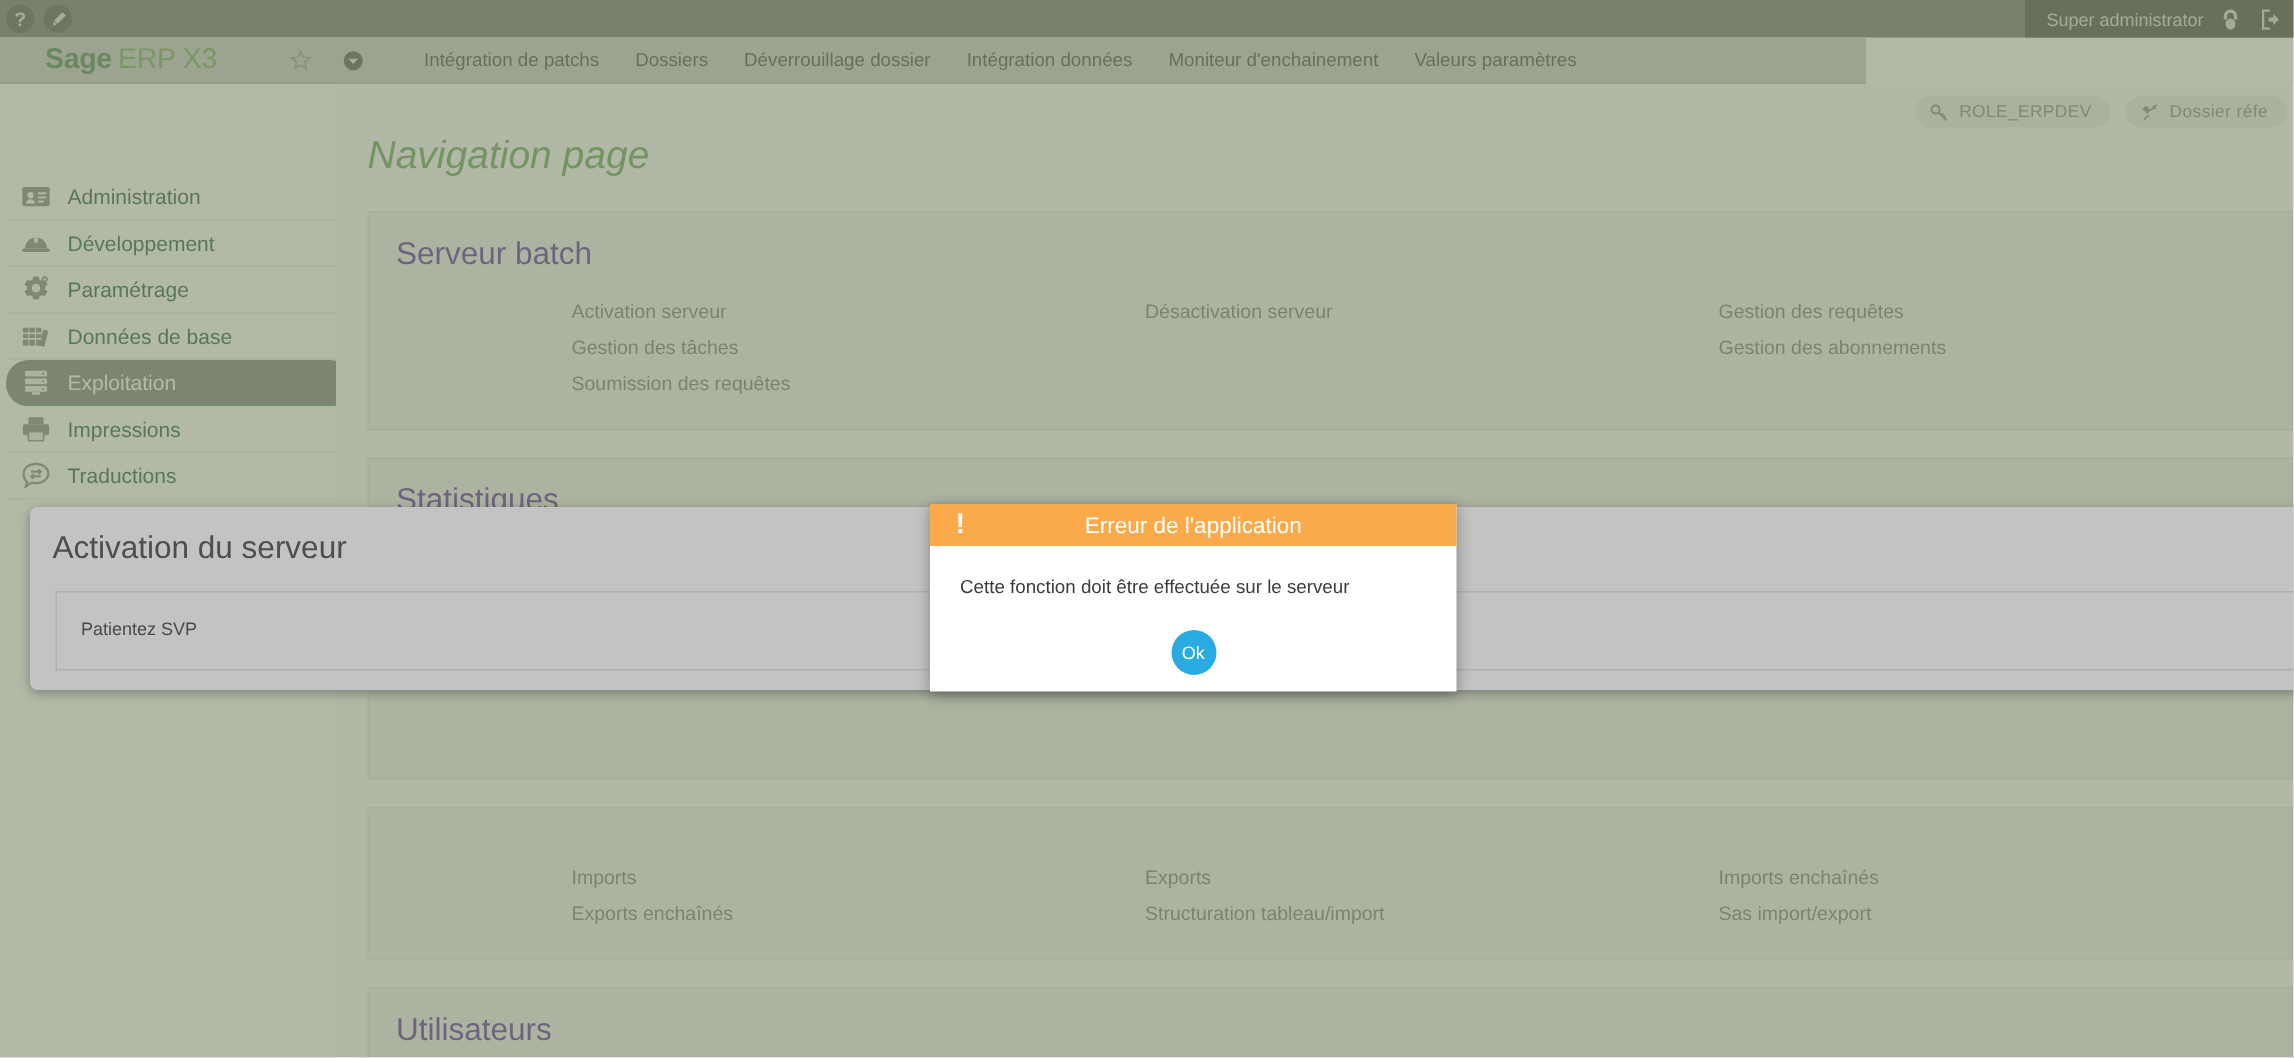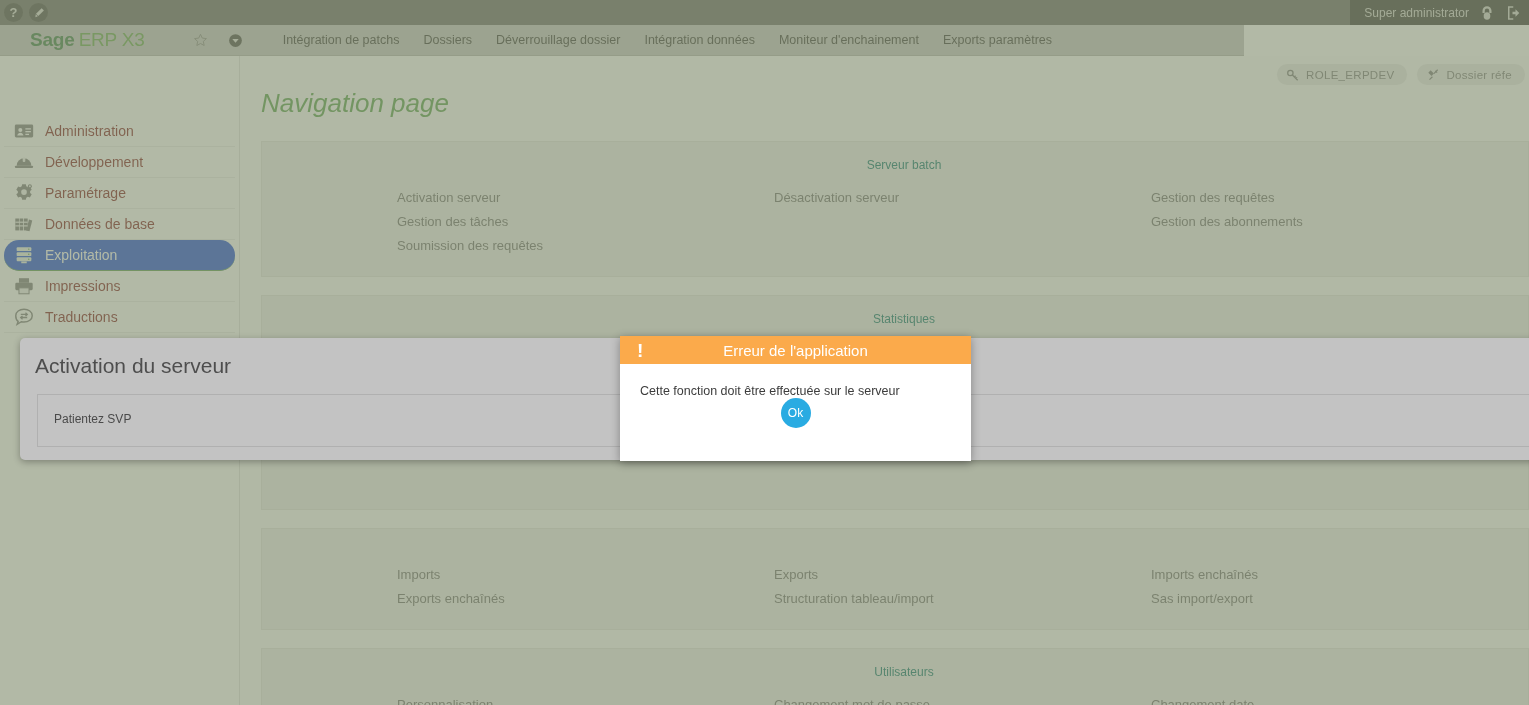--- a/index.html
+++ b/index.html
@@ -60,28 +60,28 @@
     position: absolute; left: 0; top: 0; width: 240px; height: 649px;
     background: #ffffff; border-right: 1px solid #e2e2e2;
     padding-top: 60px;
   }
   .nav-item {
     height: 31px; display: flex; align-items: center;
     padding-left: 9px; gap: 10px;
     border-bottom: 1px solid #ececec;
     margin: 0 4px 0 4px;
   }
-  .nav-item .lbl { font-size: 14px; color: #7f1d1d; white-space: nowrap; }
-  .nav-item.active { background: #1d4ed8; border-bottom-color: #5e9c50; border-radius: 15px; }
+  .nav-item .lbl { font-size: 14px; color: #14532d; white-space: nowrap; }
+  .nav-item.active { background: #737373; border-bottom-color: #5e9c50; border-radius: 15px; }
   .nav-item.active .lbl { color: #ffffff; }
   .nav-ico { width: 22px; height: 22px; flex: 0 0 22px; display: block; }
 
   
   .mainpane {
-    position: absolute; left: 240px; top: 0; right: 0; height: 649px;
+    position: absolute; left: 224px; top: 0; right: 0; height: 649px;
     background: #fbfbfb; overflow: hidden;
   }
   .badges {
     position: absolute; right: 4px; top: 8px; display: flex; gap: 10px;
   }
   .badge {
     height: 21px; border-radius: 11px; background: #e9e9e9;
     display: flex; align-items: center; gap: 6px; padding: 0 13px 0 9px;
     font-size: 11.5px; color: #7d7d7d; letter-spacing: .3px; white-space: nowrap;
   }
@@ -91,21 +91,21 @@
     position: absolute; left: 21px; top: 32px;
     font-size: 26px; color: #5ba04e; font-weight: normal; white-space: nowrap; font-style: italic;
   }
 
   .cards { position: absolute; left: 21px; top: 85px; right: 0; }
   .card {
     background: #f0f0ee; border: 1px solid #e4e4e2;
     margin-bottom: 18px; padding: 16px 0 18px 0; position: relative;
   }
   .card-title {
-    font-size: 12px; color: #0f766e; margin: 0 0 14px 18px; white-space: nowrap; text-align: center;
+    font-size: 21px; color: #4c1d95; margin: 0 0 14px 18px; white-space: nowrap;
   }
   .card-cols { display: flex; }
   .card-col { flex: 1; padding-left: 135px; }
   .card-col.c2 { padding-left: 0; }
   .card-col.c3 { padding-left: 0; }
   .link-row { font-size: 13px; color: #6f6f6f; line-height: 24px; white-space: nowrap; }
 
   
   .veil {
     position: absolute; inset: 0;
@@ -144,21 +144,21 @@
     display: flex; align-items: center; justify-content: center;
   }
   .err-bang {
     position: absolute; left: 17px; top: 50%; transform: translateY(-50%);
     color: #ffffff; font-size: 19px; font-weight: bold; line-height: 1;
   }
   .err-title { color: #ffffff; font-size: 15px; white-space: nowrap; }
   .err-msg {
     margin: 20px 0 0 20px; font-size: 12.5px; color: #3c3c3c; white-space: nowrap;
   }
-  .err-ok-wrap { display: flex; justify-content: center; }
+  .err-ok-wrap { display: flex; justify-content: center; margin-top: 22px; }
   .err-ok {
     width: 30px; height: 30px; border-radius: 50%;
     background: #29abe2; color: #ffffff;
     border: none; cursor: pointer;
     font-family: "Liberation Sans", sans-serif;
     font-size: 12px; line-height: 30px; padding: 0;
   }
 </style>
 </head>
 <body>
@@ -200,21 +200,21 @@
       <svg class="drop" viewBox="0 0 24 24" aria-hidden="true">
         <circle cx="12" cy="12" r="9" fill="#4a4a47"></circle>
         <path d="M7.5 10l4.5 5 4.5-5z" fill="#e3e3e0"></path>
       </svg>
       <div class="menuitems">
         <span>Intégration de patchs</span>
         <span>Dossiers</span>
         <span>Déverrouillage dossier</span>
         <span>Intégration données</span>
         <span>Moniteur d'enchainement</span>
-        <span>Exports paramètres</span>
+        <span>Valeurs paramètres</span>
       </div>
     </div>
 
     <div class="content">
 
       <div class="leftnav">
 
         <div class="nav-item">
           <svg class="nav-ico" viewBox="0 0 24 24" aria-hidden="true">
             <rect x="2" y="5" width="20" height="14" rx="1.5" fill="#7d7d7d"></rect>

